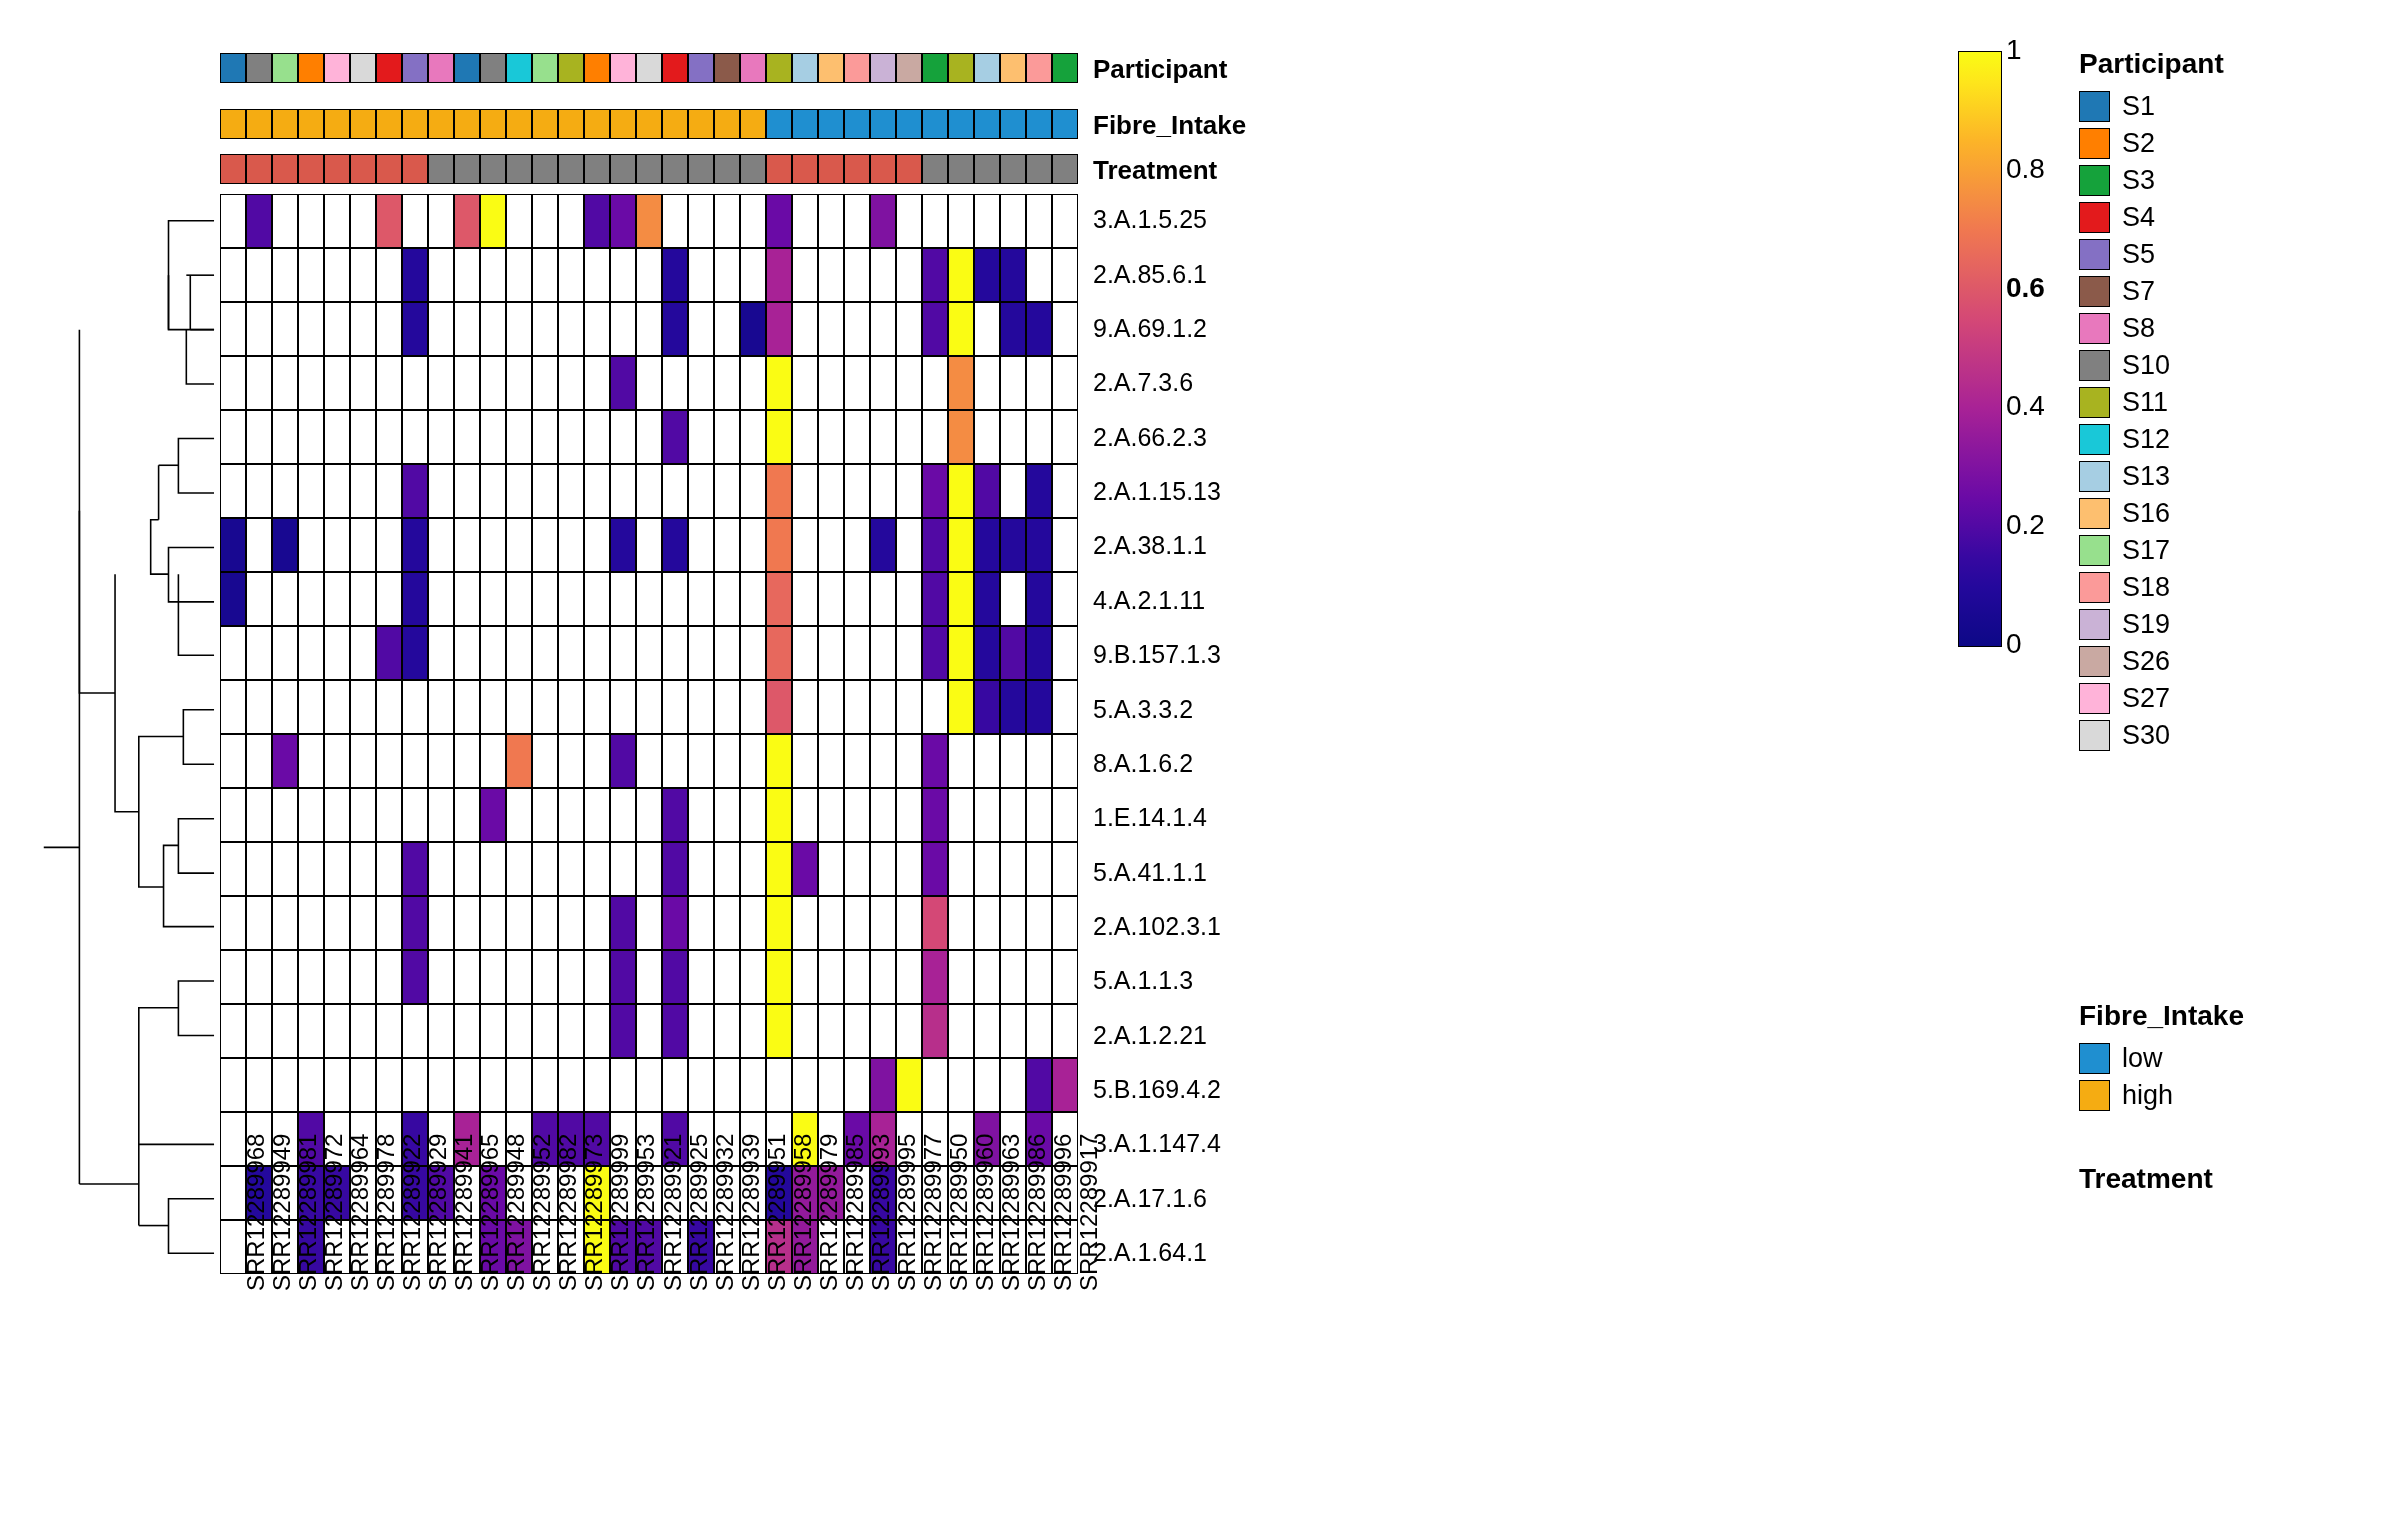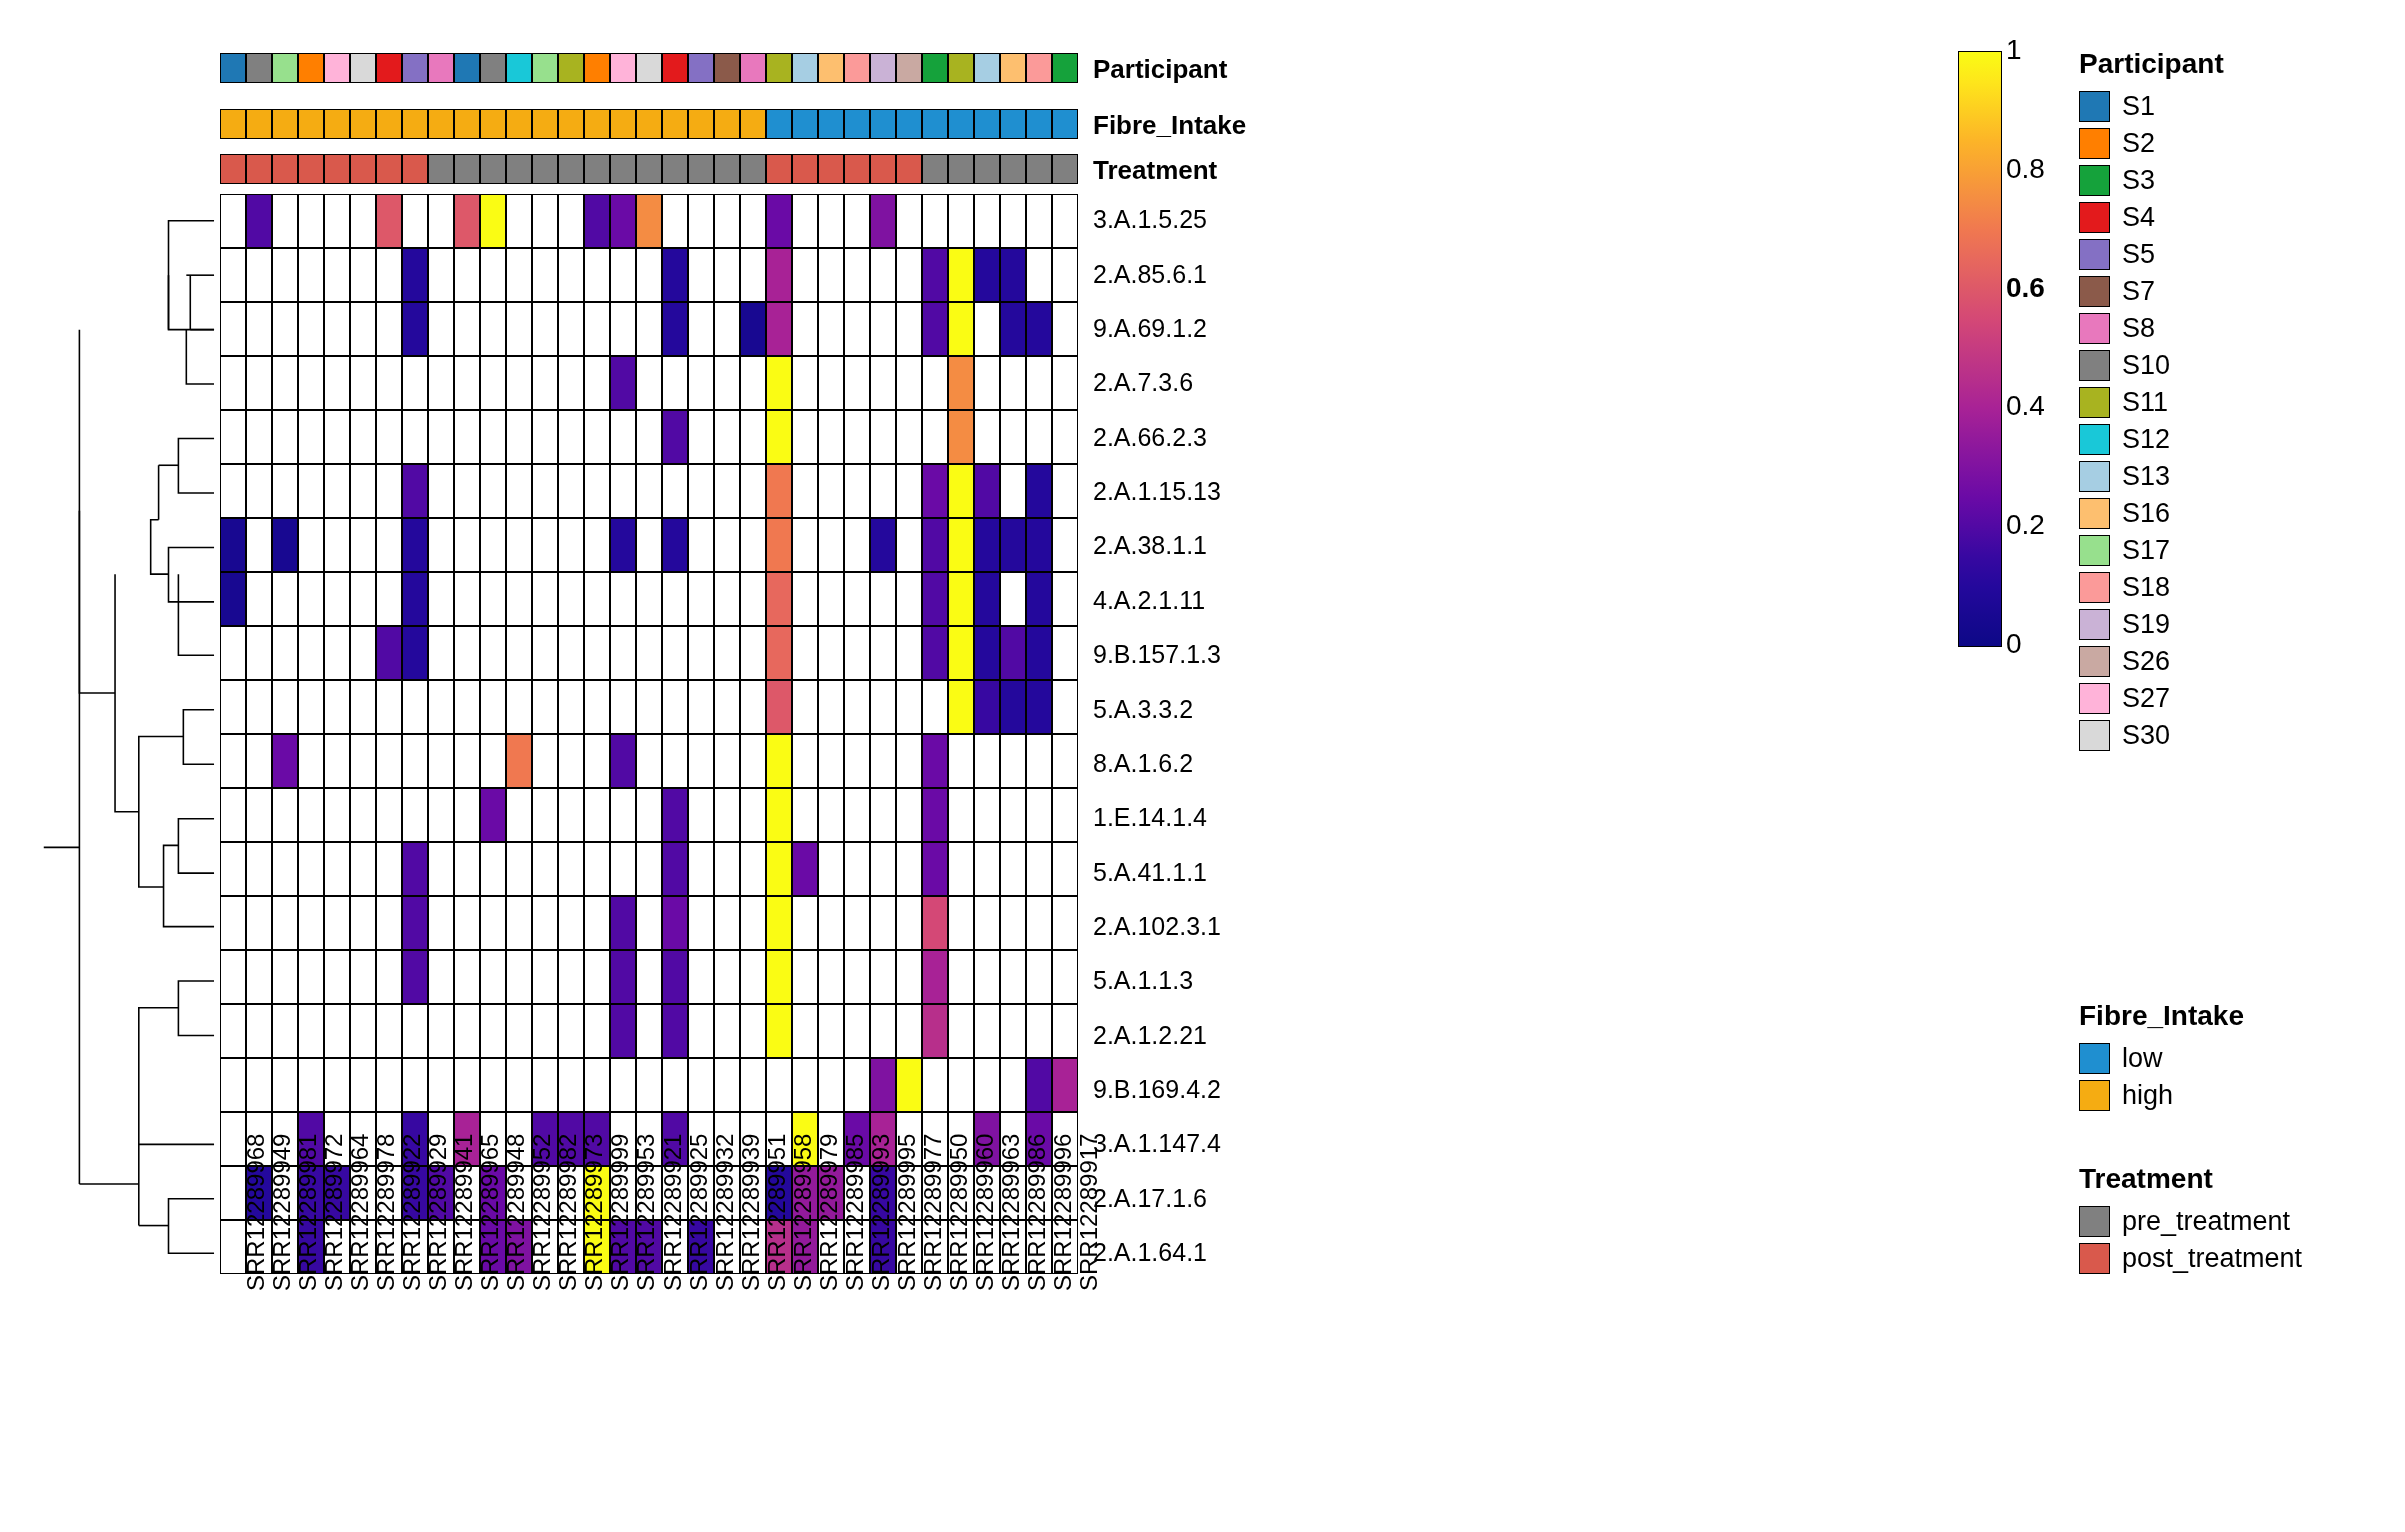--- a/index.html
+++ b/index.html
@@ -893,21 +893,21 @@
       <div class="rowlabel" style="top: 337px;">2.A.38.1.1</div>
       <div class="rowlabel" style="top: 392px;">4.A.2.1.11</div>
       <div class="rowlabel" style="top: 446px;">9.B.157.1.3</div>
       <div class="rowlabel" style="top: 501px;">5.A.3.3.2</div>
       <div class="rowlabel" style="top: 555px;">8.A.1.6.2</div>
       <div class="rowlabel" style="top: 609px;">1.E.14.1.4</div>
       <div class="rowlabel" style="top: 664px;">5.A.41.1.1</div>
       <div class="rowlabel" style="top: 718px;">2.A.102.3.1</div>
       <div class="rowlabel" style="top: 772px;">5.A.1.1.3</div>
       <div class="rowlabel" style="top: 827px;">2.A.1.2.21</div>
-      <div class="rowlabel" style="top: 881px;">9.B.169.4.2</div>
+      <div class="rowlabel" style="top: 881px;">5.B.169.4.2</div>
       <div class="rowlabel" style="top: 935px;">3.A.1.147.4</div>
       <div class="rowlabel" style="top: 990px;">2.A.17.1.6</div>
       <div class="rowlabel" style="top: 1044px;">2.A.1.64.1</div>
     </div>
   <div class="collabels" id="collabels" style="left: 220px; top: 1291px; width: 859px; height: 238px;">
       <div class="collabel" style="left: 22px; top: 0px;">SRR12289968</div>
       <div class="collabel" style="left: 48px; top: 0px;">SRR12289949</div>
       <div class="collabel" style="left: 74px; top: 0px;">SRR12289981</div>
       <div class="collabel" style="left: 100px; top: 0px;">SRR12289972</div>
       <div class="collabel" style="left: 126px; top: 0px;">SRR12289964</div>
@@ -1036,25 +1036,15 @@
           <div class="legtxt">low</div>
         </div>
         <div class="legitem">
           <div class="legsw" style="background: rgb(245, 172, 18);"></div>
           <div class="legtxt">high</div>
         </div>
       </div>
   </div>
   <div class="legend" id="leg-treatment" style="left:2079px;top:1163px;">
     <div class="legtitle">Treatment</div>
-    <div id="leg-treatment-items">
-        <div class="legitem">
-          <div class="legsw" style="background: rgb(128, 128, 128);"></div>
-          <div class="legtxt">pre_treatment</div>
-        </div>
-        <div class="legitem">
-          <div class="legsw" style="background: rgb(217, 89, 76);"></div>
-          <div class="legtxt">post_treatment</div>
-        </div>
-      </div>
   </div>
 </div>
 
 
 </body></html>

